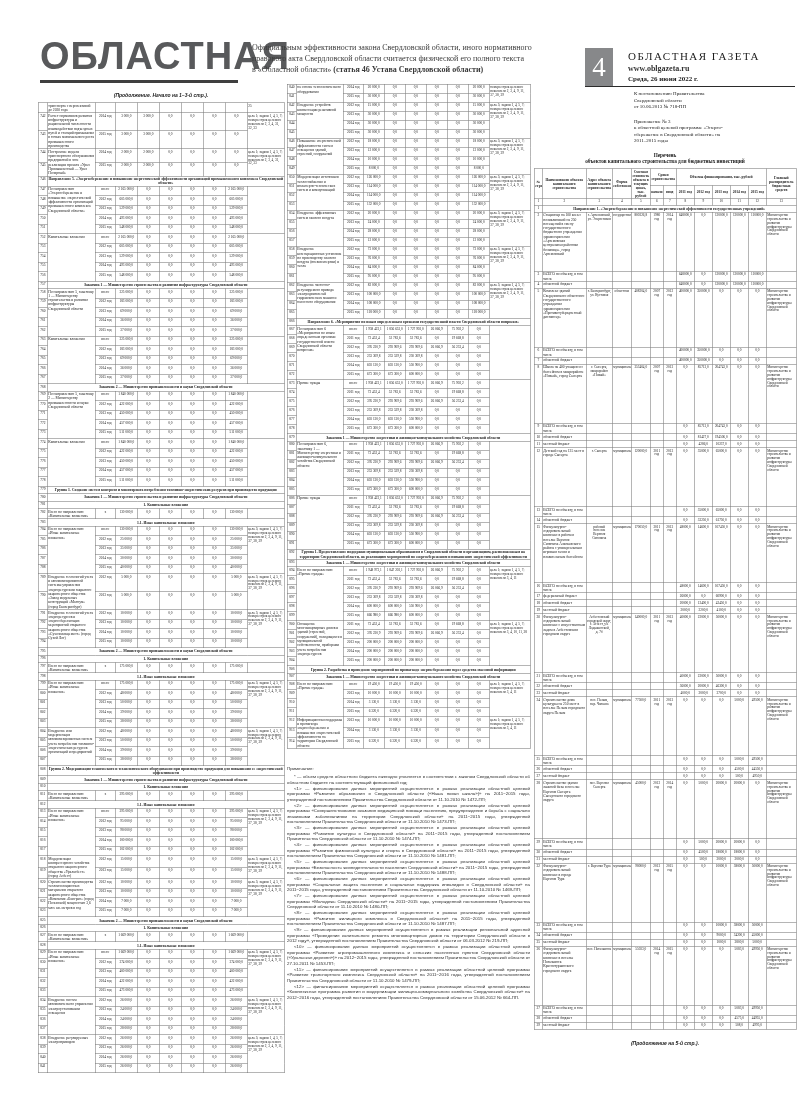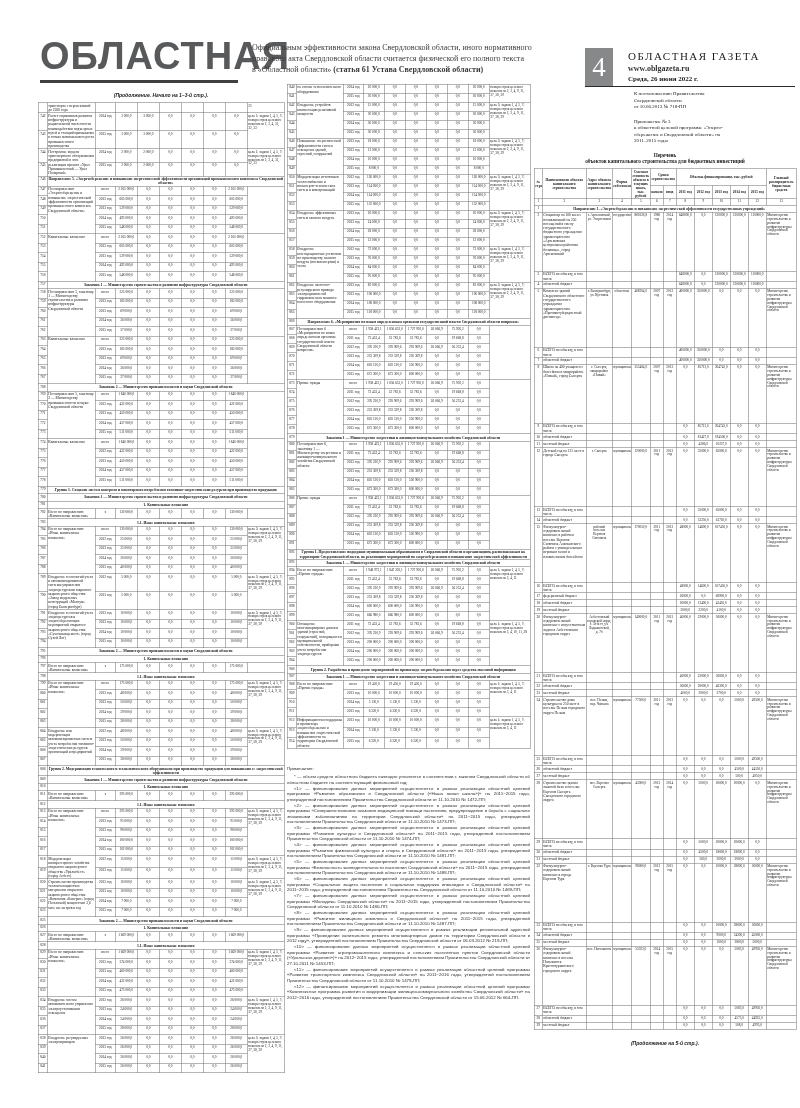--- a/index.html
+++ b/index.html
@@ -56,21 +56,21 @@
   .note-par{text-indent:14px;margin-bottom:1px;text-align:justify;}
 </style>
 </head>
 <body>
 
 <div class="hdr-title">ОБЛАСТНАЯ</div>
 <div class="hd r-rule hdr-rule"></div>
 <div class="statute">
   <div>Официальным эффективности закона Свердловской области, иного нормативного</div>
   <div>правового акта  Свердловской области считается физической его полного текста</div>
-  <div><span>в «Областной области» </span><span class="b">(статья 61 Устава Свердловской области)</span></div>
+  <div><span>в «Областной области» </span><span class="b">(статья 46 Устава Свердловской области)</span></div>
 </div>
 <div class="pagebox">4</div>
 <div class="masthead">
   <div class="mh-name">ОБЛАСТНАЯ ГАЗЕТА</div>
   <div class="mh-site">www.oblgazeta.ru</div>
   <div class="mh-date">Среда, 26 июня 2022 г.</div>
 </div>
 <div class="mh-rule"></div>
 
 <div id="colL" class="colwrap">

